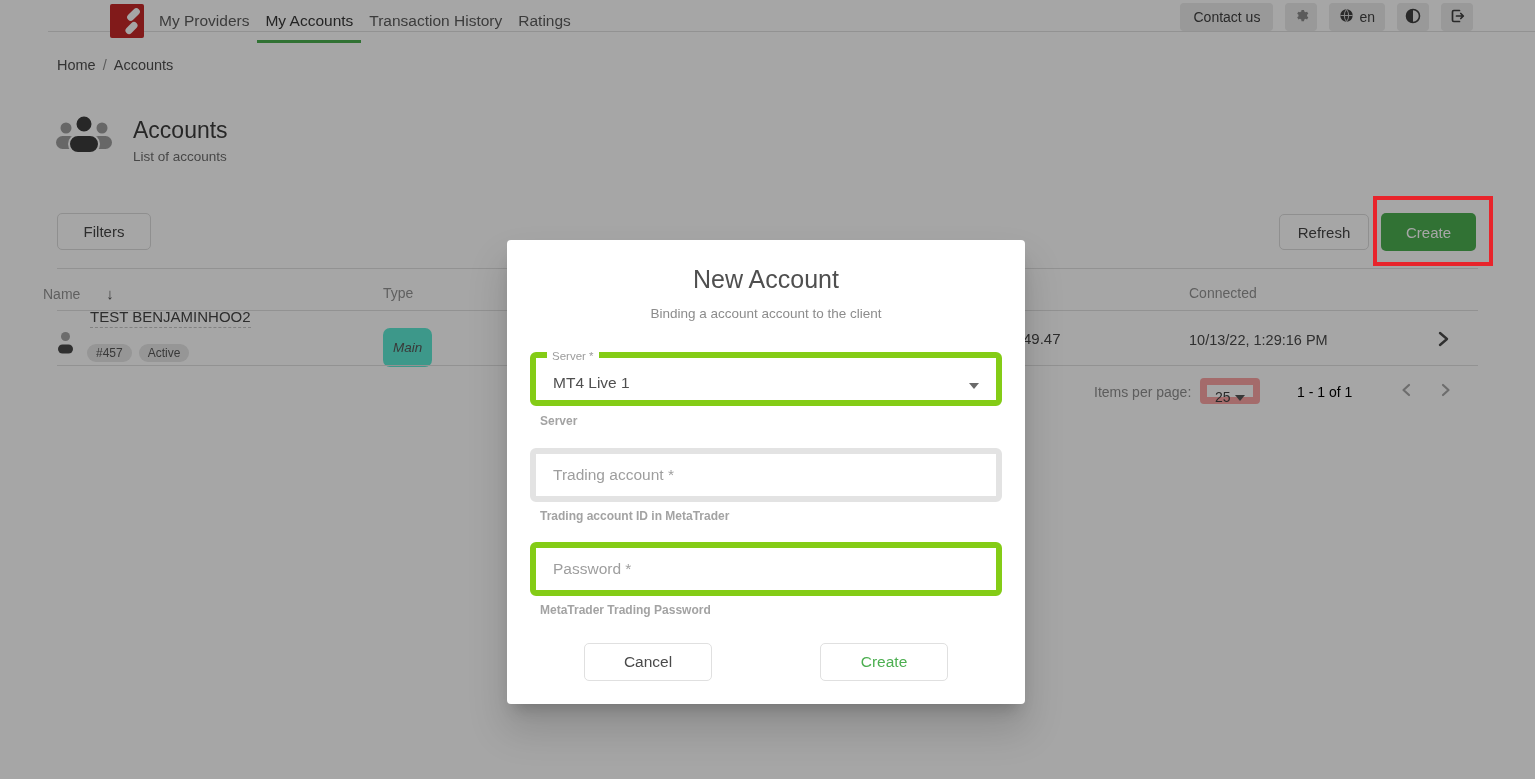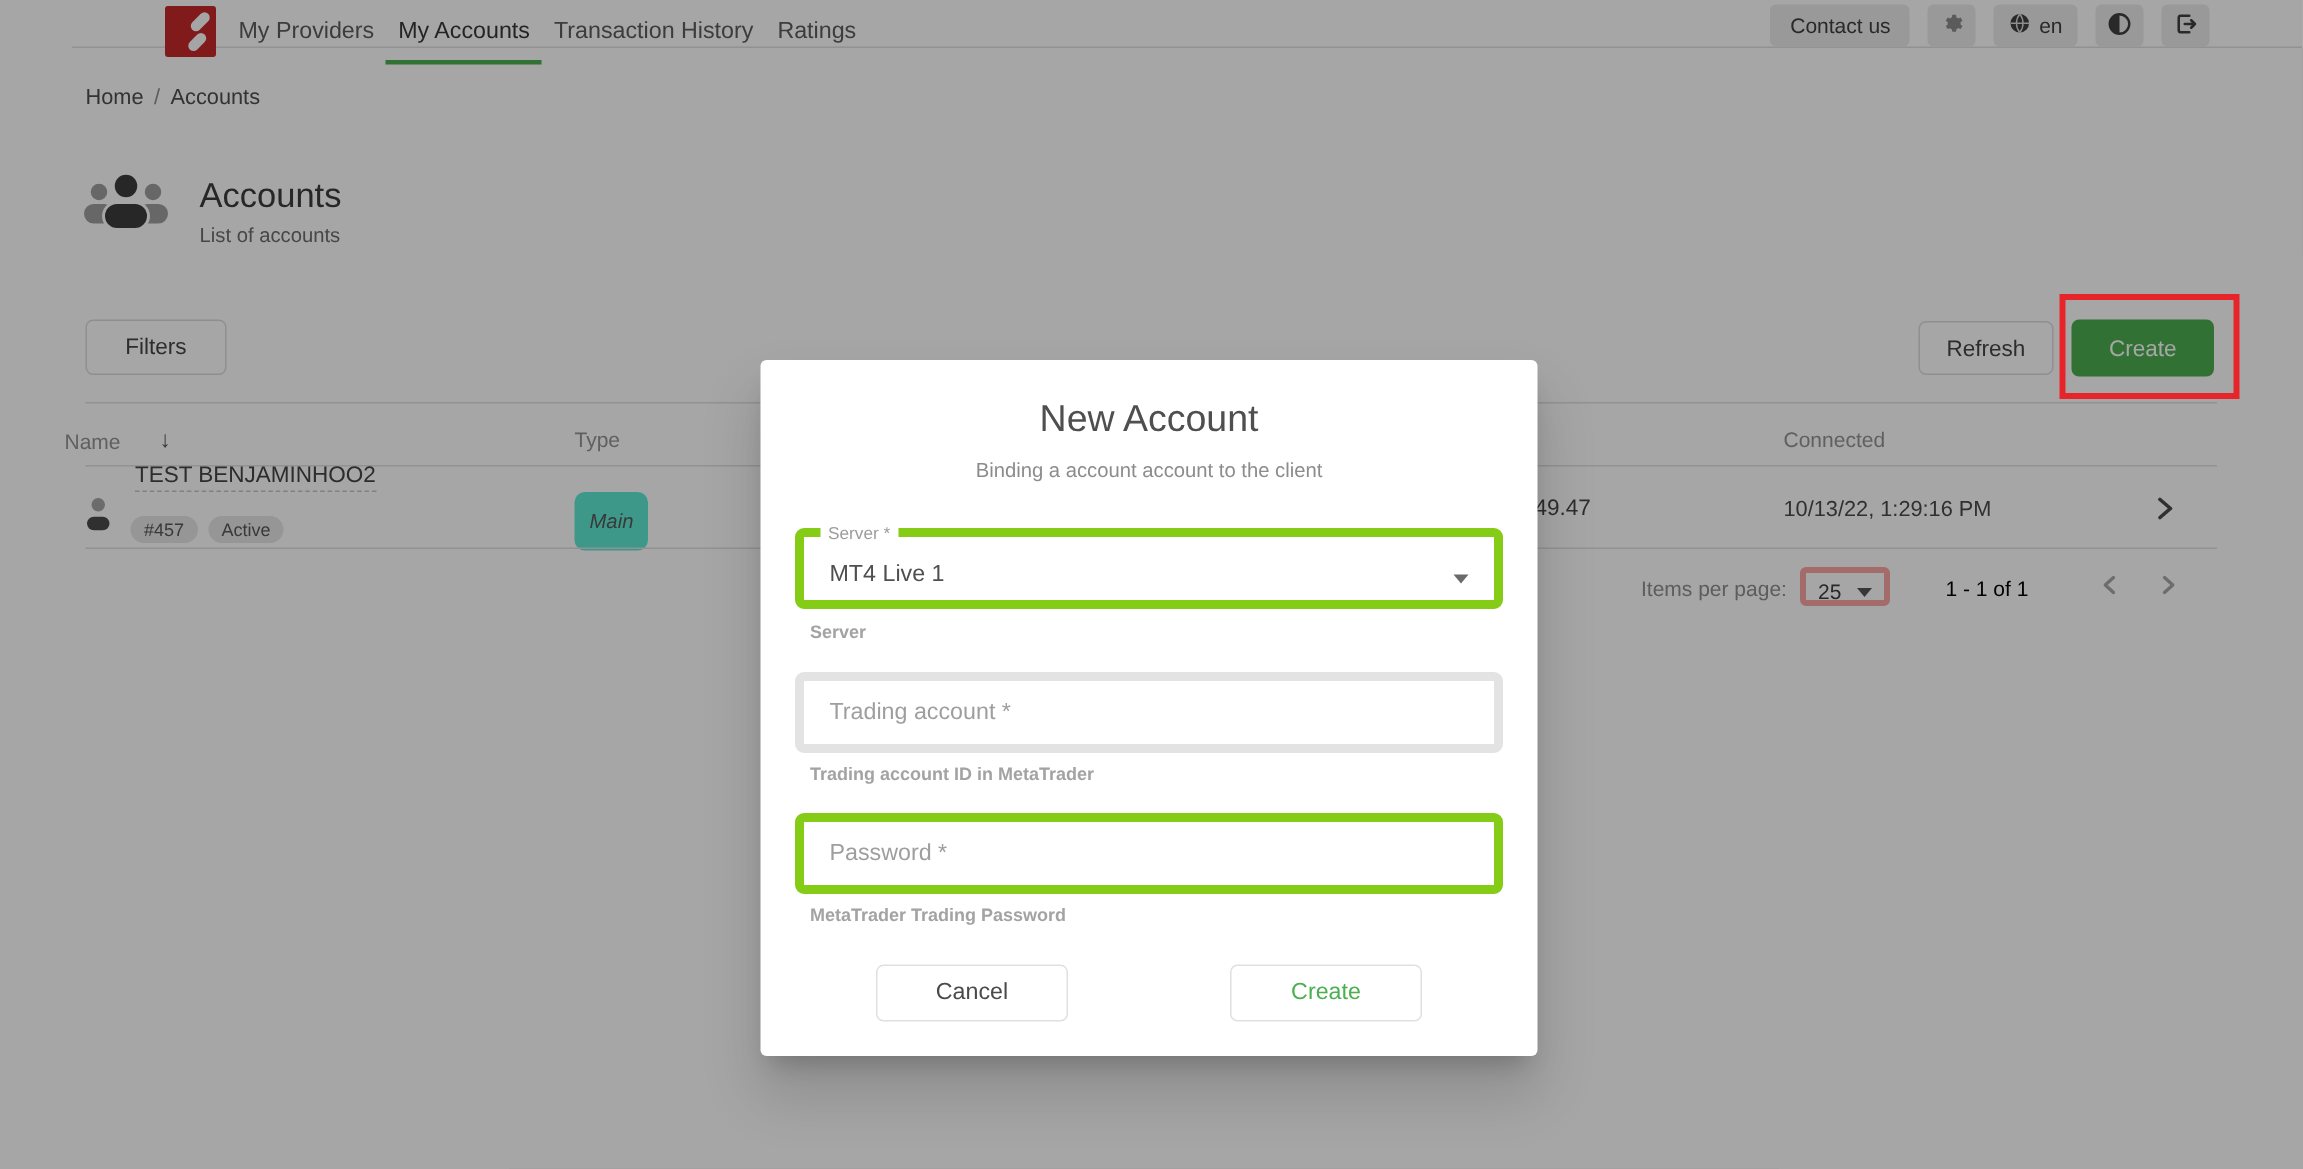--- a/index.html
+++ b/index.html
@@ -50,21 +50,21 @@
   .avatar{position:absolute;left:57px;top:330px;}
   .row-name{position:absolute;left:90px;top:308px;font-size:15px;color:#464646;border-bottom:1px dashed #c6c6c6;padding-bottom:2px;cursor:pointer;}
   .badges{position:absolute;left:87px;top:344px;display:flex;gap:7px;}
   .pill{background:#e6e6e6;border-radius:10px;font-size:12px;color:#585858;padding:2px 9px;}
   .type-badge{position:absolute;left:383px;top:328px;background:#5eead4;border-radius:7px;font-size:13.5px;color:#585858;padding:12px 10px;font-style:italic;}
   .balance-partial{position:absolute;left:1023px;top:330px;font-size:15px;color:#464646;}
   .connected-val{position:absolute;left:1189px;top:332px;font-size:14.5px;color:#4a4a4a;}
   .row-chevron{position:absolute;left:1437px;top:331px;cursor:pointer;}
   
   .pg-label{position:absolute;left:1094px;top:384px;font-size:14px;color:#8f8f8f;}
-  .pg-select{position:absolute;left:1200px;top:378px;width:60px;height:26px;border:4px solid #fca5a5;border-radius:4px;background:transparent;cursor:pointer;}
+  .pg-select{position:absolute;left:1200px;top:378px;width:60px;height:26px;border:7px solid #fca5a5;border-radius:4px;background:transparent;cursor:pointer;}
   .pg-select .val{position:absolute;left:8px;top:4px;font-size:14px;color:#3f3f3f;}
   .pg-select .tri{position:absolute;right:8px;top:10px;width:0;height:0;border-left:5px solid transparent;border-right:5px solid transparent;border-top:6px solid #555;}
   .pg-range{position:absolute;left:1297px;top:384px;font-size:14px;color:#000000;}
   .pg-prev{position:absolute;left:1401px;top:383px;cursor:pointer;}
   .pg-next{position:absolute;left:1441px;top:383px;cursor:pointer;}
   
   .backdrop{position:absolute;inset:0;background:rgba(0,0,0,0.35);z-index:40;}
   .modal{position:absolute;left:507px;top:240px;width:518px;height:464px;background:#fff;border-radius:4px;z-index:50;
     box-shadow:0 11px 15px -7px rgba(0,0,0,.2),0 24px 38px 3px rgba(0,0,0,.14);}
   .m-title{position:absolute;top:25px;left:0;right:0;text-align:center;font-size:25px;color:#4f4f4f;}

